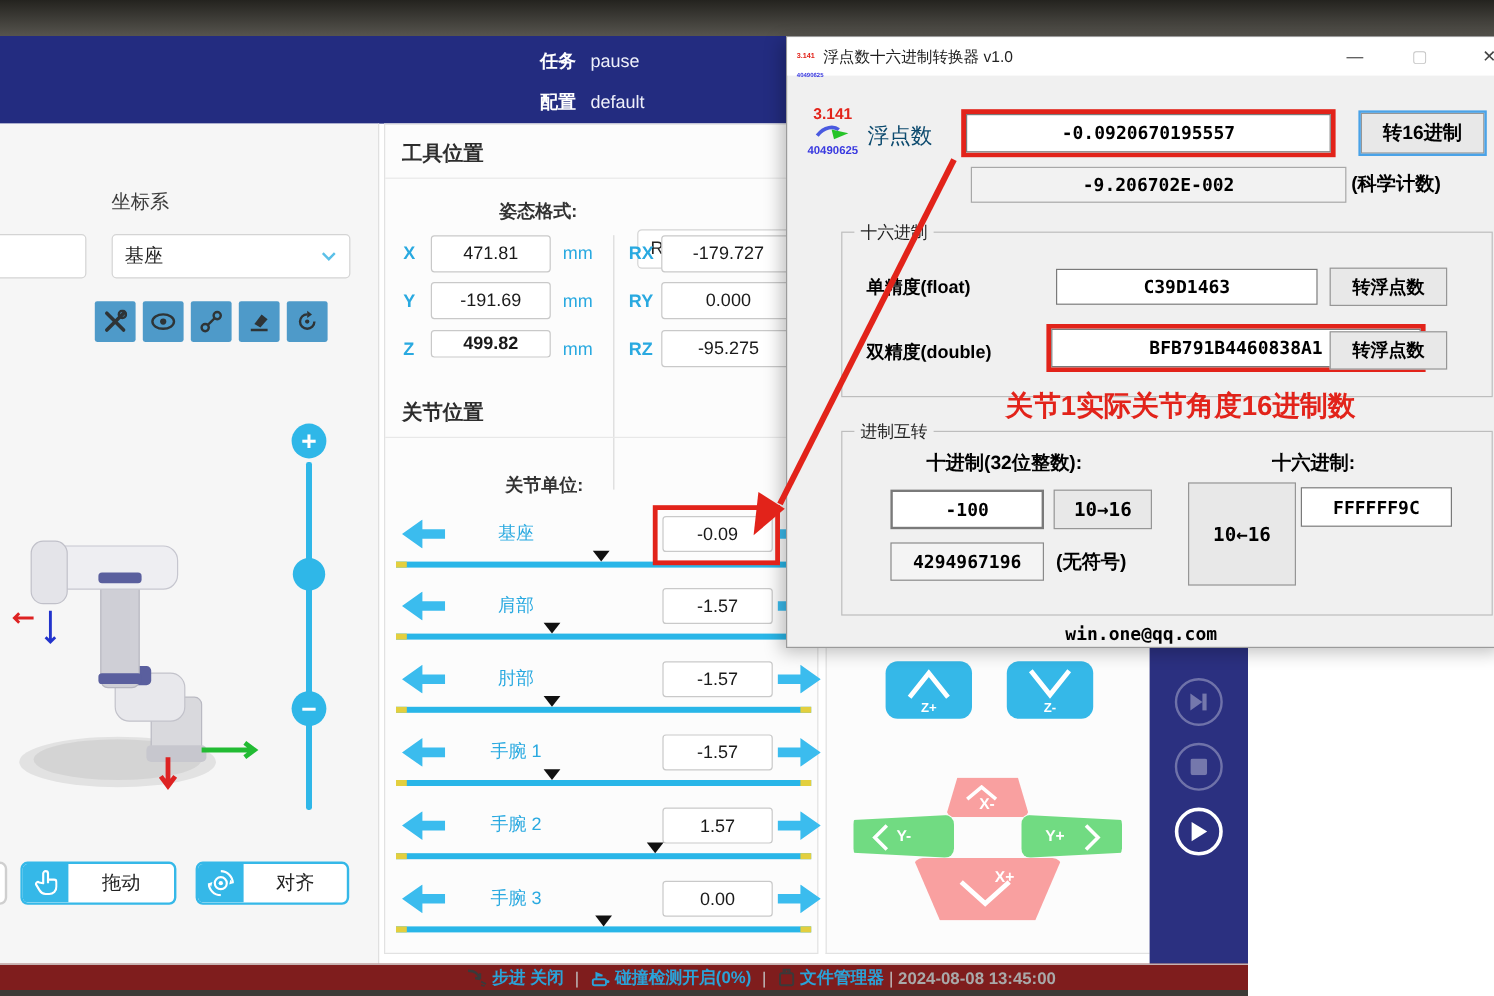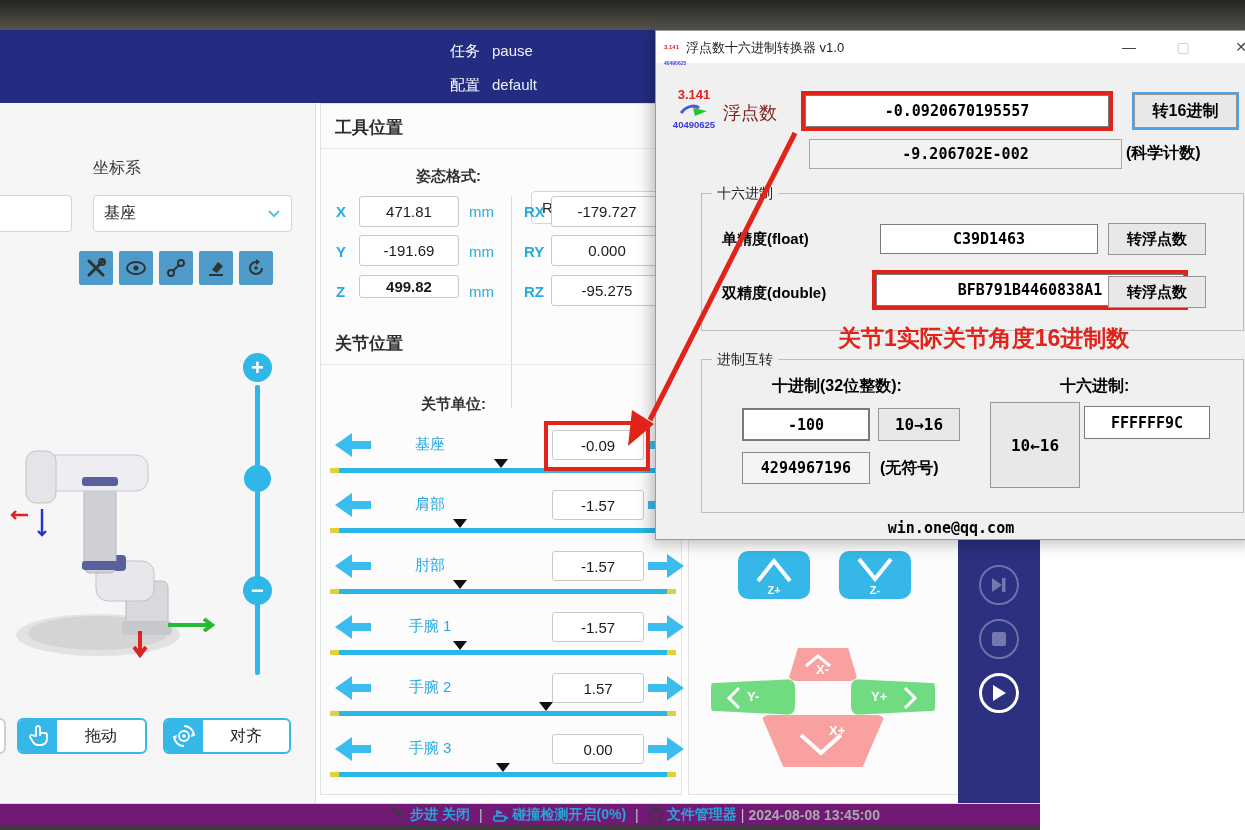--- a/index.html
+++ b/index.html
@@ -6,21 +6,21 @@
   html,body { font-family:"Liberation Sans", sans-serif; }
   #screen { position:relative; width:1245px; height:830px; overflow:hidden; background:#ffffff; }
 
   
   .top-strip { position:absolute; left:0; top:0; width:1245px; height:30px;
     background:linear-gradient(#24231f,#56544e); }
 
   
   .app-header { position:absolute; left:0; top:30px; width:1040px; height:73px; background:#232c80; }
   .hdr-line { position:absolute; left:450px; color:#fff; font-size:15px; white-space:nowrap; }
-  .hdr-line b { font-weight:normal; margin-right:12px;text-align:right; }
+  .hdr-line b { font-weight:bold; margin-right:12px;text-align:right; }
   .hdr-line span { font-weight:normal; color:#eef0fa; }
 
   
   .left-panel { position:absolute; left:0; top:103px; width:316px; height:700px; background:#f6f6f6; border-right:1px solid #e0e0e0; }
   .mid-panel  { position:absolute; left:320px; top:103px; width:362px; height:692px; background:#fcfcfc; border:1px solid #e2e2e2; }
   .jog-panel  { position:absolute; left:688px; top:103px; width:270px; height:692px; background:#fcfcfc; border-left:1px solid #e2e2e2; border-bottom:1px solid #e2e2e2; }
   .navy-bar   { position:absolute; left:958px; top:535px; width:82px; height:295px; background:#2b3080; }
 
   .panel-title { position:absolute; left:14px; font-size:17px; font-weight:600; color:#2d2d2d; }
   .divider-h { position:absolute; left:0; width:100%; height:1px; background:#e8e8e8; }
@@ -64,37 +64,37 @@
   .zjog .jl { position:absolute; bottom:3px; left:50%; transform:translateX(-50%); font-size:11px; font-weight:bold; }
   .pad { position:absolute; border:none; color:#fff; font-weight:bold; font-size:13px; }
   .pad svg { position:absolute; }
 
   
   .cbtn { position:absolute; left:50%; transform:translateX(-50%); width:40px; height:40px; border-radius:50%; background:transparent; display:flex; align-items:center; justify-content:center; }
   .cbtn.dim { border:2px solid rgba(255,255,255,0.32); }
   .cbtn.lit { border:3px solid #ffffff; }
 
   
-  .status-bar { position:absolute; left:0; top:803px; width:1040px; height:22px; background:#701a75; border-top:1px solid #d7d7d7; display:flex; align-items:center; font-size:14px; }
+  .status-bar { position:absolute; left:0; top:803px; width:1040px; height:22px; background:#7f1d1d; border-top:1px solid #d7d7d7; display:flex; align-items:center; font-size:14px; }
   .status-bar .blue { color:#2aa3d8; font-weight:600; }
   .status-bar .sep { color:#c2c2c2; margin:0 9px; font-weight:normal; }
   .status-bar .gray { color:#a9a9a9; font-weight:600; }
   .bottom-strip { position:absolute; left:0; top:825px; width:1040px; height:5px; background:#3c3b37; }
 
   
   .conv { position:absolute; left:655px; top:30px; width:600px; height:510px; background:#f0f0f0; border:1px solid #9b9b9b; box-shadow:-4px 4px 14px rgba(0,0,0,0.25); z-index:10; font-family:"Liberation Sans", sans-serif; }
   .conv-title { position:absolute; left:0; top:0; width:100%; height:32px; background:#ffffff; }
   .conv-title .t { position:absolute; left:30px; top:8px; font-size:13px; color:#222; }
   .conv-ico { position:absolute; left:8px; top:5px; width:18px; height:22px; font-weight:bold; line-height:1; }
   .conv-ico .r { color:#e2231a; font-size:6px; } .conv-ico .b { color:#3a3ae0; font-size:5px; }
   .winbtn { position:absolute; top:0; width:34px; height:32px; background:transparent; border:none; font-size:14px; color:#444; }
   .bigicon { position:absolute; left:10px; top:57px; width:56px; text-align:center; line-height:1.05; }
   .bigicon .r { color:#e2231a; font-weight:bold; font-size:13px; }
   .bigicon .b { color:#3a3ae0; font-weight:bold; font-size:9.5px; }
-  .conv-lbl { position:absolute; font-size:18px; color:#7f1d1d; }
+  .conv-lbl { position:absolute; font-size:18px; color:#0c4a6e; }
   .redwrap { position:absolute; border:4px solid #e2231a; background:#fff; }
   .cinput { width:100%; height:100%; background:#fff; border:1px solid #7a7a7a; font-family:"DejaVu Sans Mono", monospace; font-weight:bold; font-size:15px; text-align:center; color:#000; }
   .cbox { position:absolute; background:#f2f2f2; border:1px solid #a8a8a8; font-family:"DejaVu Sans Mono", monospace; font-weight:bold; font-size:15px; display:flex; align-items:center; justify-content:center; color:#000; }
   .cbtn2 { position:absolute; background:#e8e8e8; border:1px solid #969696; font-size:16px; font-weight:bold; color:#000; font-family:"Liberation Sans", sans-serif; }
   .focusbtn { outline:2px solid #4aa3e8; }
   .grp { position:absolute; border:1px solid #bdbdbd; }
   .grp-legend { position:absolute; left:10px; top:-9px; background:#f0f0f0; padding:0 5px; font-size:14px; color:#222; }
   .grp-lbl { position:absolute; font-size:15px; font-weight:bold; color:#000; }
   .red-note { position:absolute; color:#e2231a; font-size:23px; font-weight:bold; white-space:nowrap; }
   .conv-footer { position:absolute; left:0; top:488px; width:590px; text-align:center; font-family:"DejaVu Sans Mono", monospace; font-weight:bold; font-size:15px; color:#000; }

